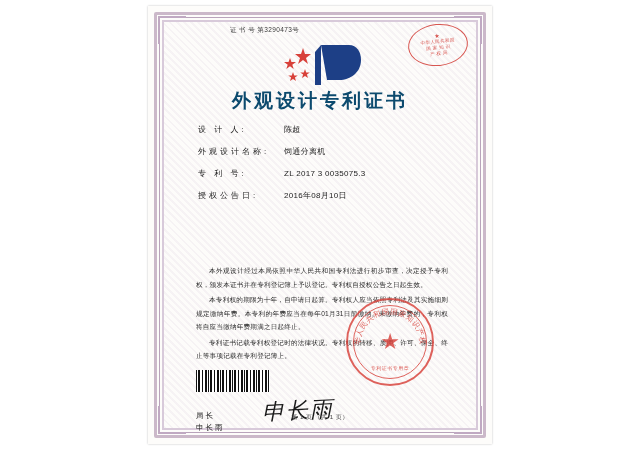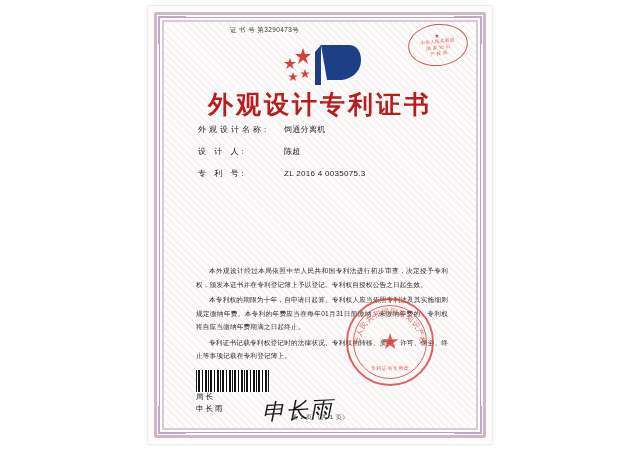--- a/index.html
+++ b/index.html
@@ -117,24 +117,24 @@
     height: 46px;
   }
   .emblem svg { display: block; }
 
   .title {
     position: absolute;
     left: 0; right: 0;
     top: 62px;
     text-align: center;
     font-family: Liberation Sans, sans-serif;
-    font-size: 25px;
+    font-size: 19px;
     font-weight: bold;
     letter-spacing: 3px;
-    color: #b91c1c;
+    color: #0c4a6e;
   }
 
   .fields {
     position: absolute;
     left: 28px;
     right: 20px;
     top: 100px;
     font-size: 8px;
     color: #222;
     line-height: 1;
@@ -179,21 +179,21 @@
     height: 22px;
     background:
       repeating-linear-gradient(90deg,
         #111 0 1px, #fff 1px 2px, #111 2px 4px, #fff 4px 6px,
         #111 6px 7px, #fff 7px 9px, #111 9px 11px, #fff 11px 12px);
   }
 
   .signature-block {
     position: absolute;
     left: 26px;
-    top: 365px;
+    top: 384px;
     font-size: 7.5px;
     color: #1d1d1d;
     line-height: 1.6;
     letter-spacing: 2px;
   }
   .sign-script {
     position: absolute;
     left: 92px;
     top: 370px;
     font-family: "DejaVu Serif", "Liberation Serif", serif;
@@ -289,30 +289,34 @@
             <polygon points="16,30 17.2,33.4 20.8,33.4 17.9,35.6 19,39 16,36.9 13,39 14.1,35.6 11.2,33.4 14.8,33.4"></polygon>
             <polygon points="28,27 29.2,30.4 32.8,30.4 29.9,32.6 31,36 28,33.9 25,36 26.1,32.6 23.2,30.4 26.8,30.4"></polygon>
           </g>
         </svg>
       </div>
 
       <div class="title">外观设计专利证书</div>
 
       <div class="fields">
         <div class="field-row">
+          <div class="field-label">设 计 人:</div>
+          <div class="field-value">陈超</div>
+        </div>
+        <div class="field-row">
           <div class="field-label">外观设计名称:</div>
           <div class="field-value">饲通分离机</div>
         </div>
         <div class="field-row">
-          <div class="field-label">设 计 人:</div>
-          <div class="field-value">陈超</div>
+          <div class="field-label">专 利 号:</div>
+          <div class="field-value">ZL 2017 3 0035075.3</div>
         </div>
         <div class="field-row">
-          <div class="field-label">专 利 号:</div>
-          <div class="field-value">ZL 2016 4 0035075.3</div>
+          <div class="field-label">授权公告日:</div>
+          <div class="field-value">2016年08月10日</div>
         </div>
       </div>
 
       <div class="body-text">
         <p>本外观设计经过本局依照中华人民共和国专利法进行初步审查，决定授予专利权，颁发本证书并在专利登记簿上予以登记。专利权自授权公告之日起生效。</p>
         <p>本专利权的期限为十年，自申请日起算。专利权人应当依照专利法及其实施细则规定缴纳年费。本专利的年费应当在每年01月31日前缴纳。未缴纳年费的，专利权将自应当缴纳年费期满之日起终止。</p>
         <p>专利证书记载专利权登记时的法律状况。专利权的转移、质押、许可、保全、终止等事项记载在专利登记簿上。</p>
       </div>
 
       <div class="barcode"></div>

